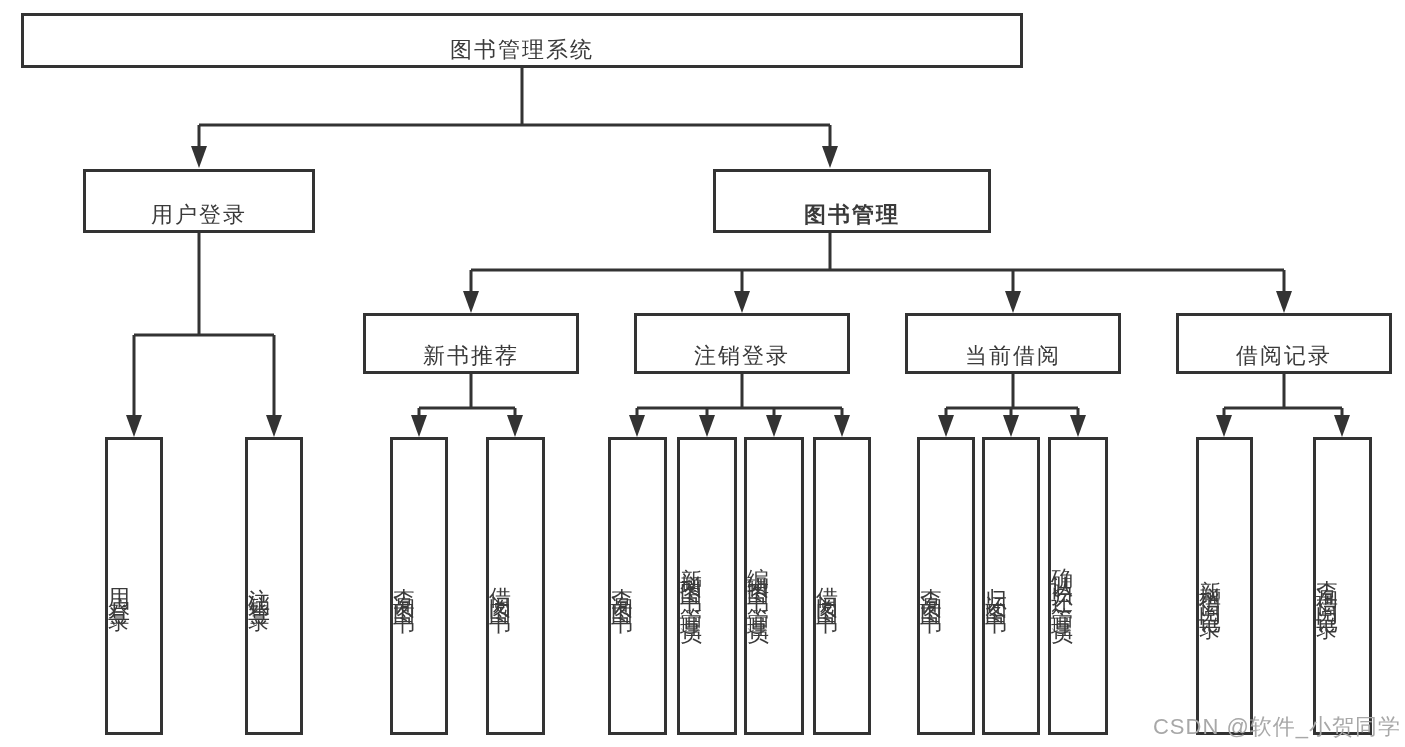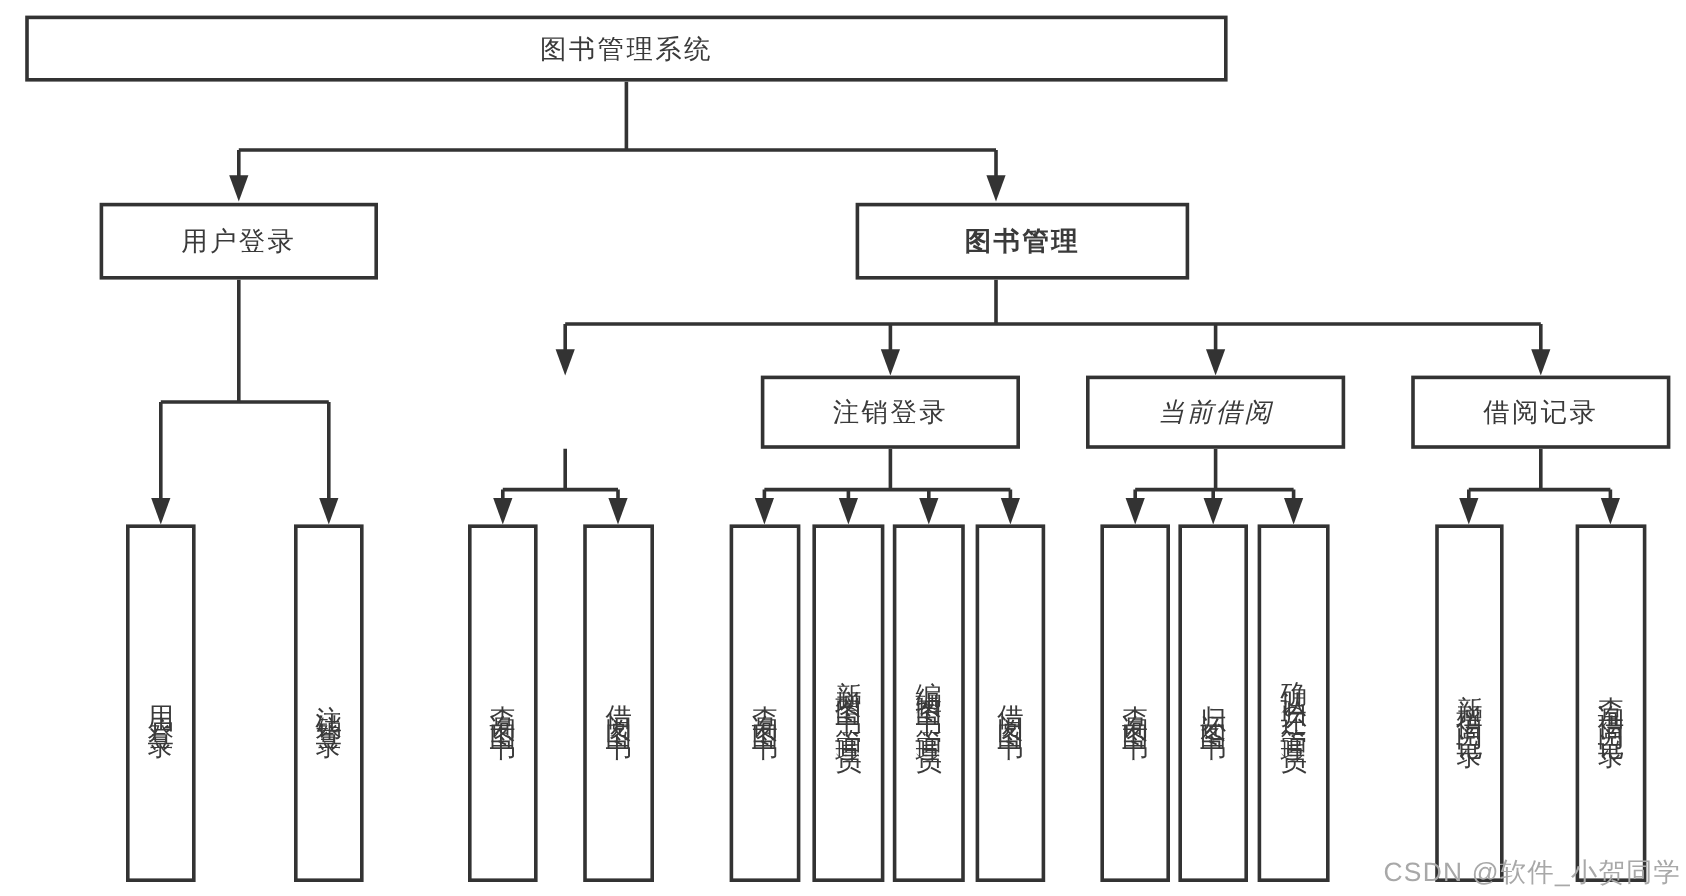--- a/index.html
+++ b/index.html
@@ -17,40 +17,40 @@
     font-family: "Liberation Sans", "DejaVu Sans", sans-serif;
     overflow: hidden;
   }
   #wires { position: absolute; left: 0; top: 0; width: 1405px; height: 747px; }
   .node {
     position: absolute;
     box-sizing: border-box;
     background: var(--box_bg);
     border: 3px solid var(--line);
     display: flex;
-    align-items: center;
+    align-items: flex-end;
     justify-content: center;
     color: var(--text);
     font-size: 22px;
     letter-spacing: 2px;
     z-index: 2;
   }
   .leaf {
     writing-mode: vertical-rl;
     letter-spacing: 8px;
     line-height: 1.0;
   }
   .leaf span { display: block; }
   
   .b-root { left: 21px;   top: 13px;  width: 1002px; height: 55px; }
   .b-l2a  { left: 83px;   top: 169px; width: 232px;  height: 64px; }
   .b-l2b  { left: 713px;  top: 169px; width: 278px;  height: 64px; font-weight: bold; }
   .b-l3a  { left: 363px;  top: 313px; width: 216px;  height: 61px; }
   .b-l3b  { left: 634px;  top: 313px; width: 216px;  height: 61px; }
-  .b-l3c  { left: 905px;  top: 313px; width: 216px;  height: 61px; font-style: italic; }
+  .b-l3c  { left: 905px;  top: 313px; width: 216px;  height: 61px; }
   .b-l3d  { left: 1176px; top: 313px; width: 216px;  height: 61px; }
   .b-a1   { left: 105px;  top: 437px; width: 58px;   height: 298px; }
   .b-a2   { left: 245px;  top: 437px; width: 58px;   height: 298px; }
   .b-b1   { left: 390px;  top: 437px; width: 58px;   height: 298px; }
   .b-b2   { left: 486px;  top: 437px; width: 59px;   height: 298px; }
   .b-c1   { left: 608px;  top: 437px; width: 59px;   height: 298px; }
   .b-c2   { left: 677px;  top: 437px; width: 60px;   height: 298px; }
   .b-c3   { left: 744px;  top: 437px; width: 60px;   height: 298px; }
   .b-c4   { left: 813px;  top: 437px; width: 58px;   height: 298px; }
   .b-d1   { left: 917px;  top: 437px; width: 58px;   height: 298px; }
@@ -131,20 +131,23 @@
     <span>图书管理系统</span>
   </div>
 
   <div class="node b-l2a">
     <span>用户登录</span>
   </div>
   <div class="node b-l2b">
     <span>图书管理</span>
   </div>
 
+  <div class="node b-l3a">
+    <span>新书推荐</span>
+  </div>
   <div class="node b-l3b">
     <span>注销登录</span>
   </div>
   <div class="node b-l3c">
     <span>当前借阅</span>
   </div>
   <div class="node b-l3d">
     <span>借阅记录</span>
   </div>
 

